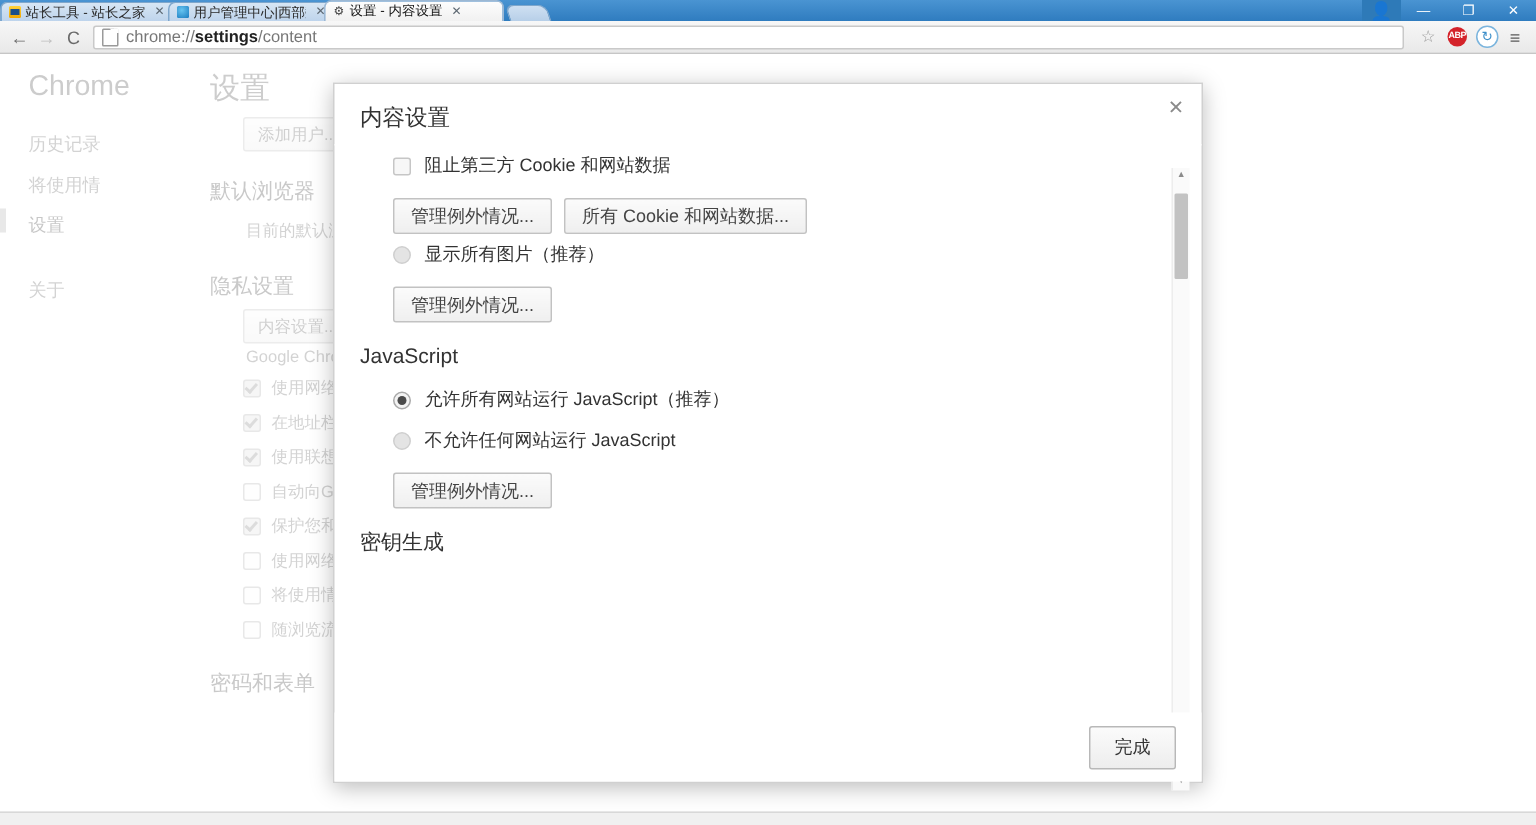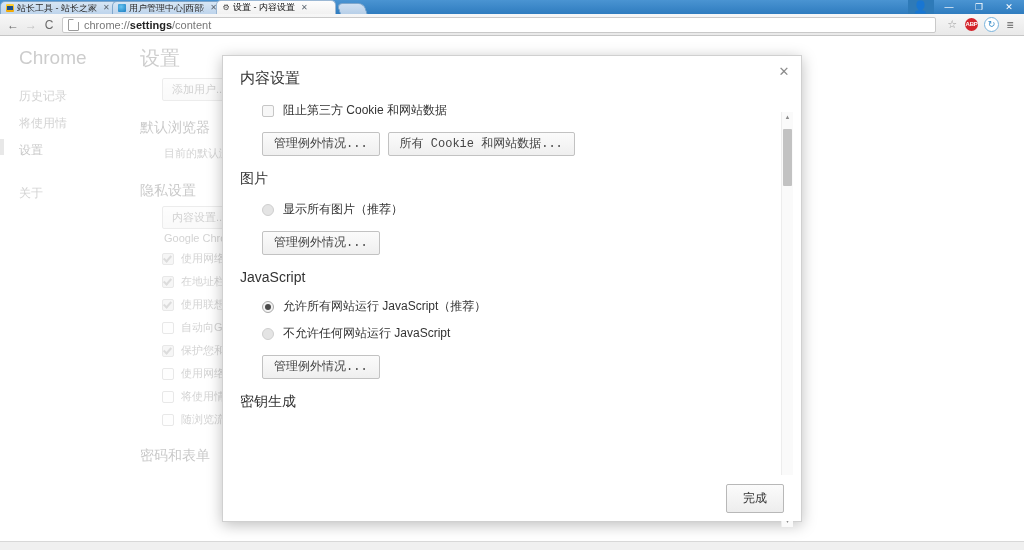--- a/index.html
+++ b/index.html
@@ -425,21 +425,21 @@
     gap: 8px;
   }
   .btn {
     border: 1px solid #c2c2c2;
     background: linear-gradient(#fbfbfb, #efefef);
     border-radius: 2px;
     font-size: 12px;
     color: #444;
     padding: 4px 11px;
     cursor: pointer;
-    font-family: Liberation Mono, monospace;
+    font-family: Liberation Sans, sans-serif;
     line-height: 14px;
   }
   #dialog-scrollbar {
     position: absolute;
     right: 8px; top: 56px;
     width: 11px;
     height: 415px;
     background: #fafafa;
     border-left: 1px solid #ededed;
   }
@@ -615,21 +615,20 @@
 
           <div class="opt-row">
             <span class="checkbox"></span>
             <span>阻止第三方 Cookie 和网站数据</span>
           </div>
           <div class="btn-row">
             <button class="btn">管理例外情况...</button>
             <button class="btn">所有 Cookie 和网站数据...</button>
           </div>
 
-          <div class="grp-head">图片</div>
           <div class="opt-row">
             <span class="radio"></span>
             <span>显示所有图片（推荐）</span>
           </div>
           <div class="btn-row">
             <button class="btn">管理例外情况...</button>
           </div>
 
           <div class="grp-head">JavaScript</div>
           <div class="opt-row">

